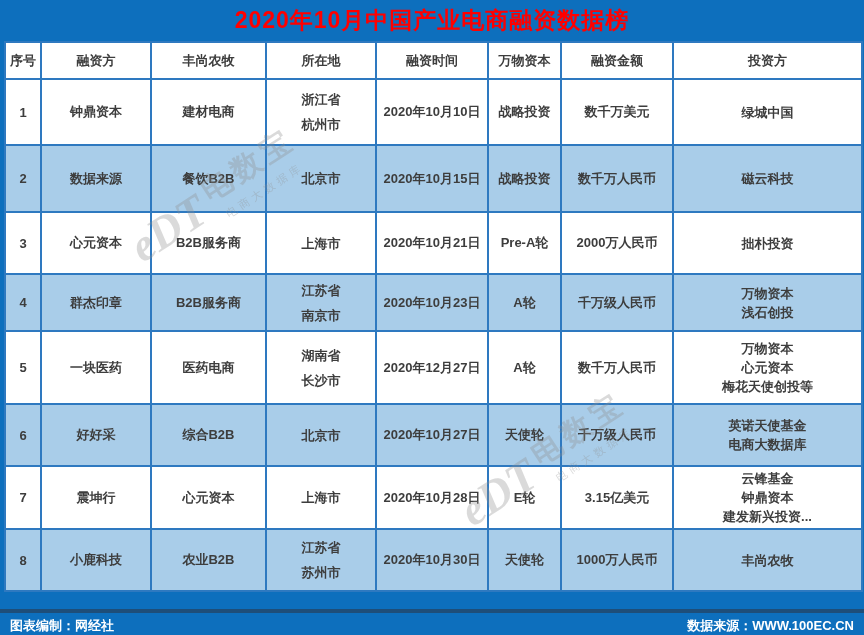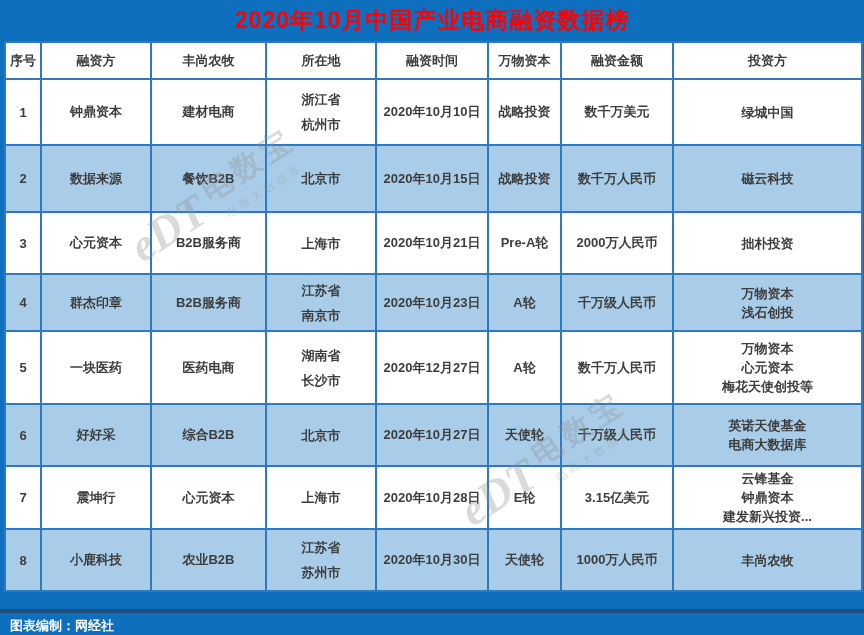--- a/index.html
+++ b/index.html
@@ -212,20 +212,21 @@
             </td>
           </tr>
         </tbody>
     </table>
   </div>
 
   <div class="navy-line"></div>
 
   <div class="footer">
     <span>图表编制：网经社</span>
+    <span>数据来源：WWW.100EC.CN</span>
   </div>
 
   <div class="wm wm1">
     <span class="wm-logo">eDT</span>
     <span class="wm-text">
       <span class="wm-name">电数宝</span>
       <span class="wm-sub">电商大数据库</span>
     </span>
   </div>
 

